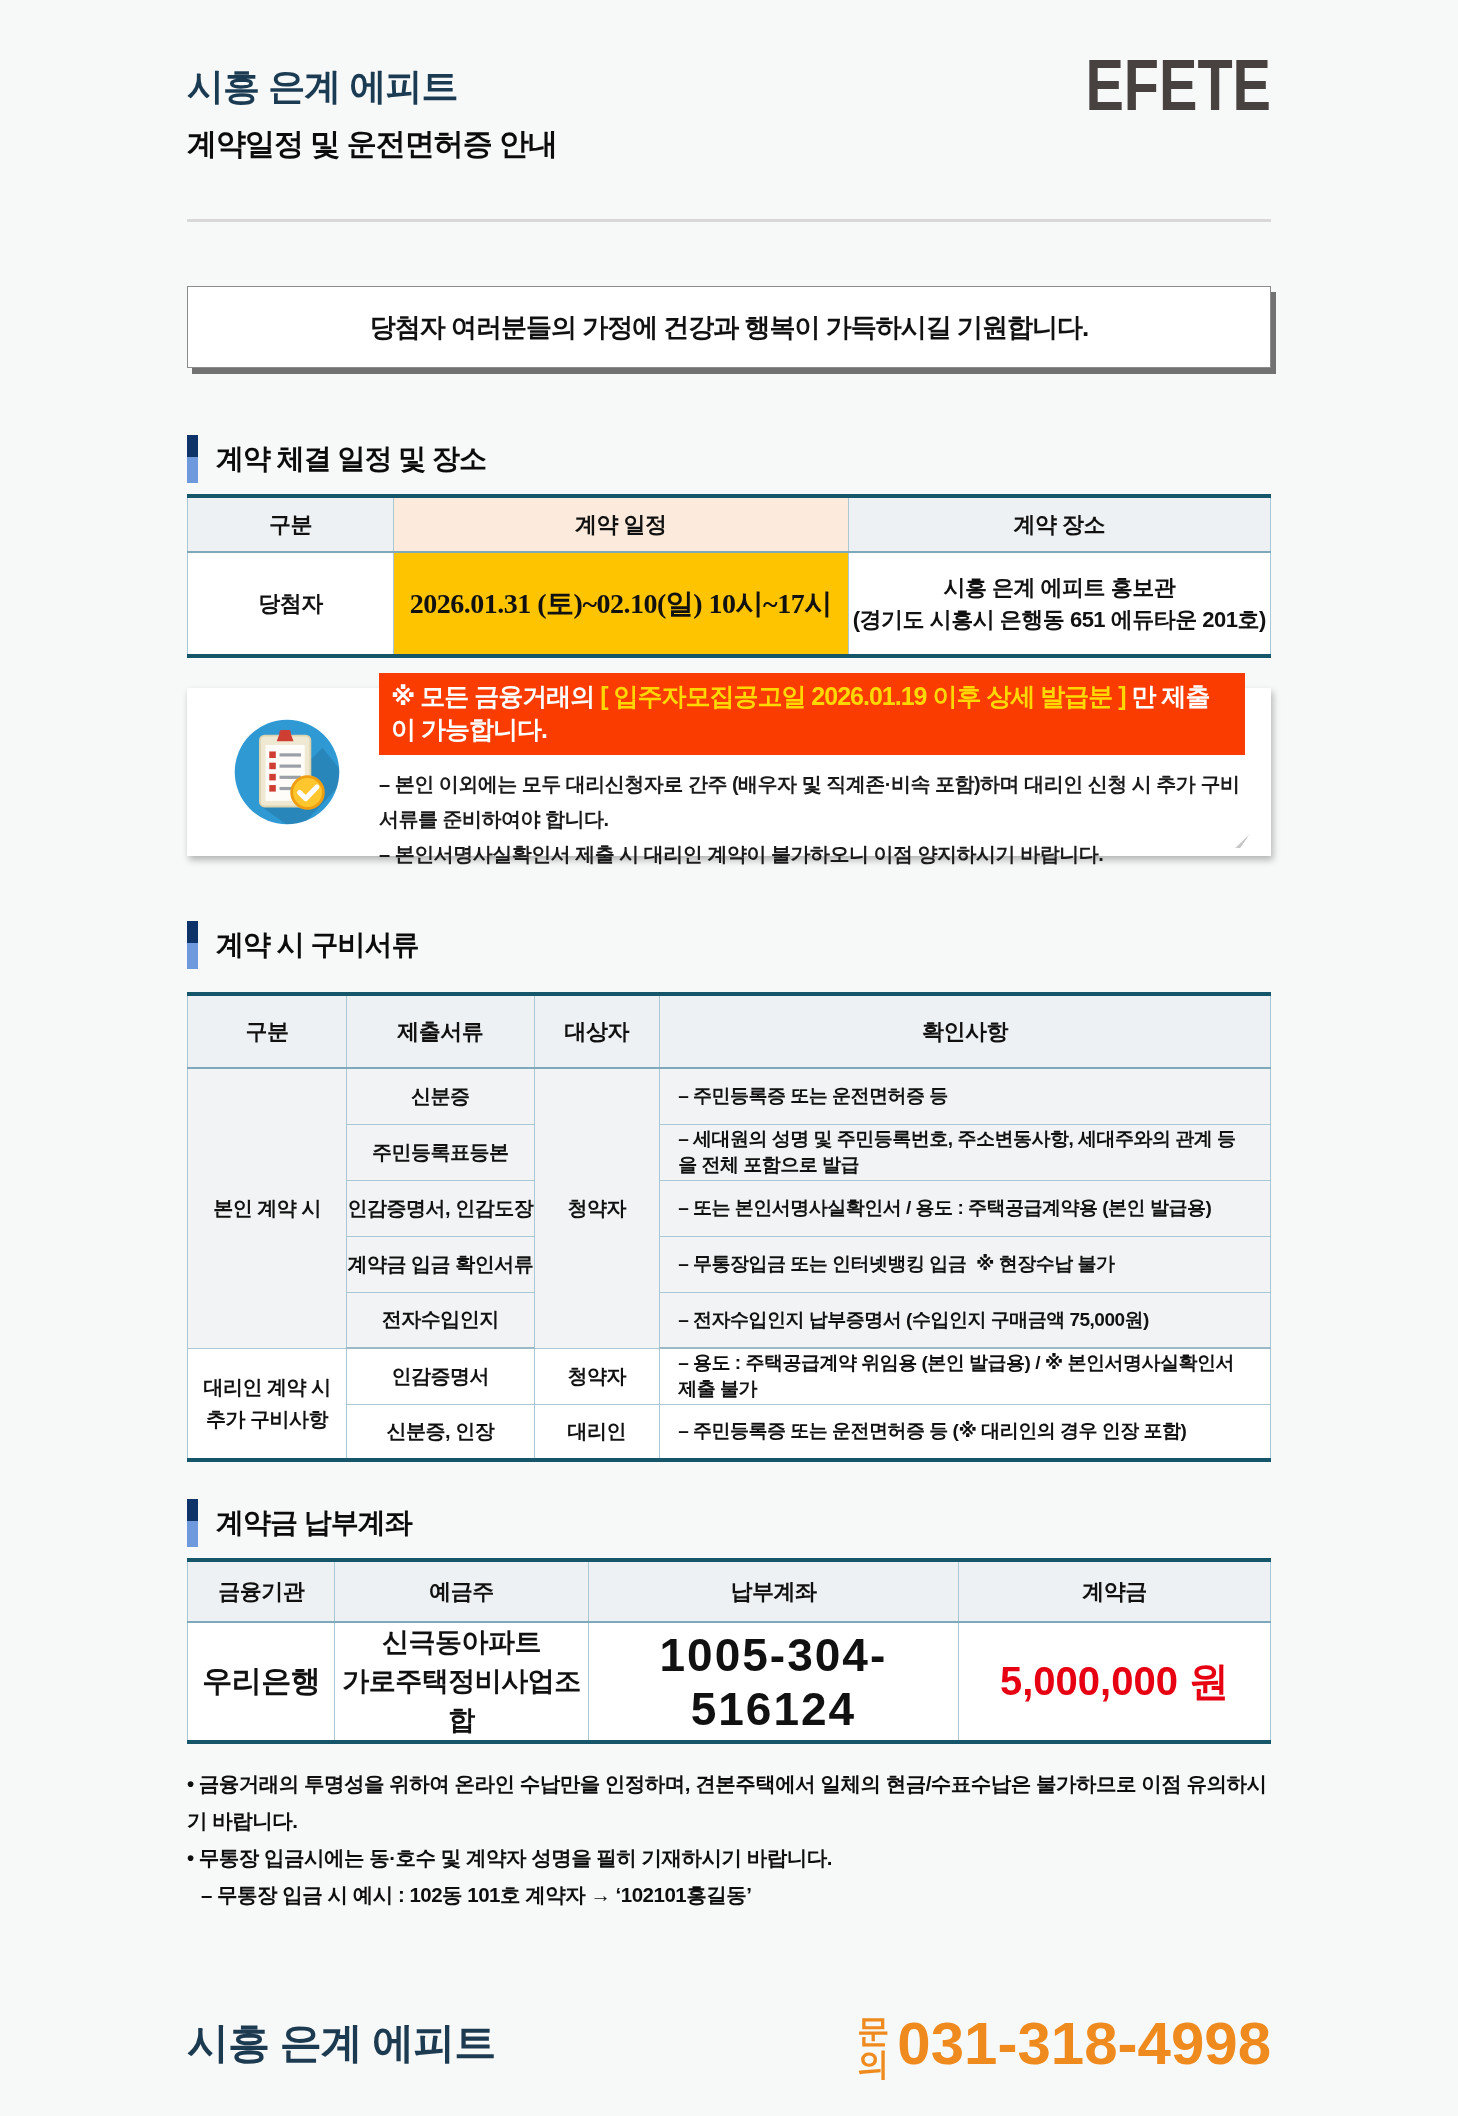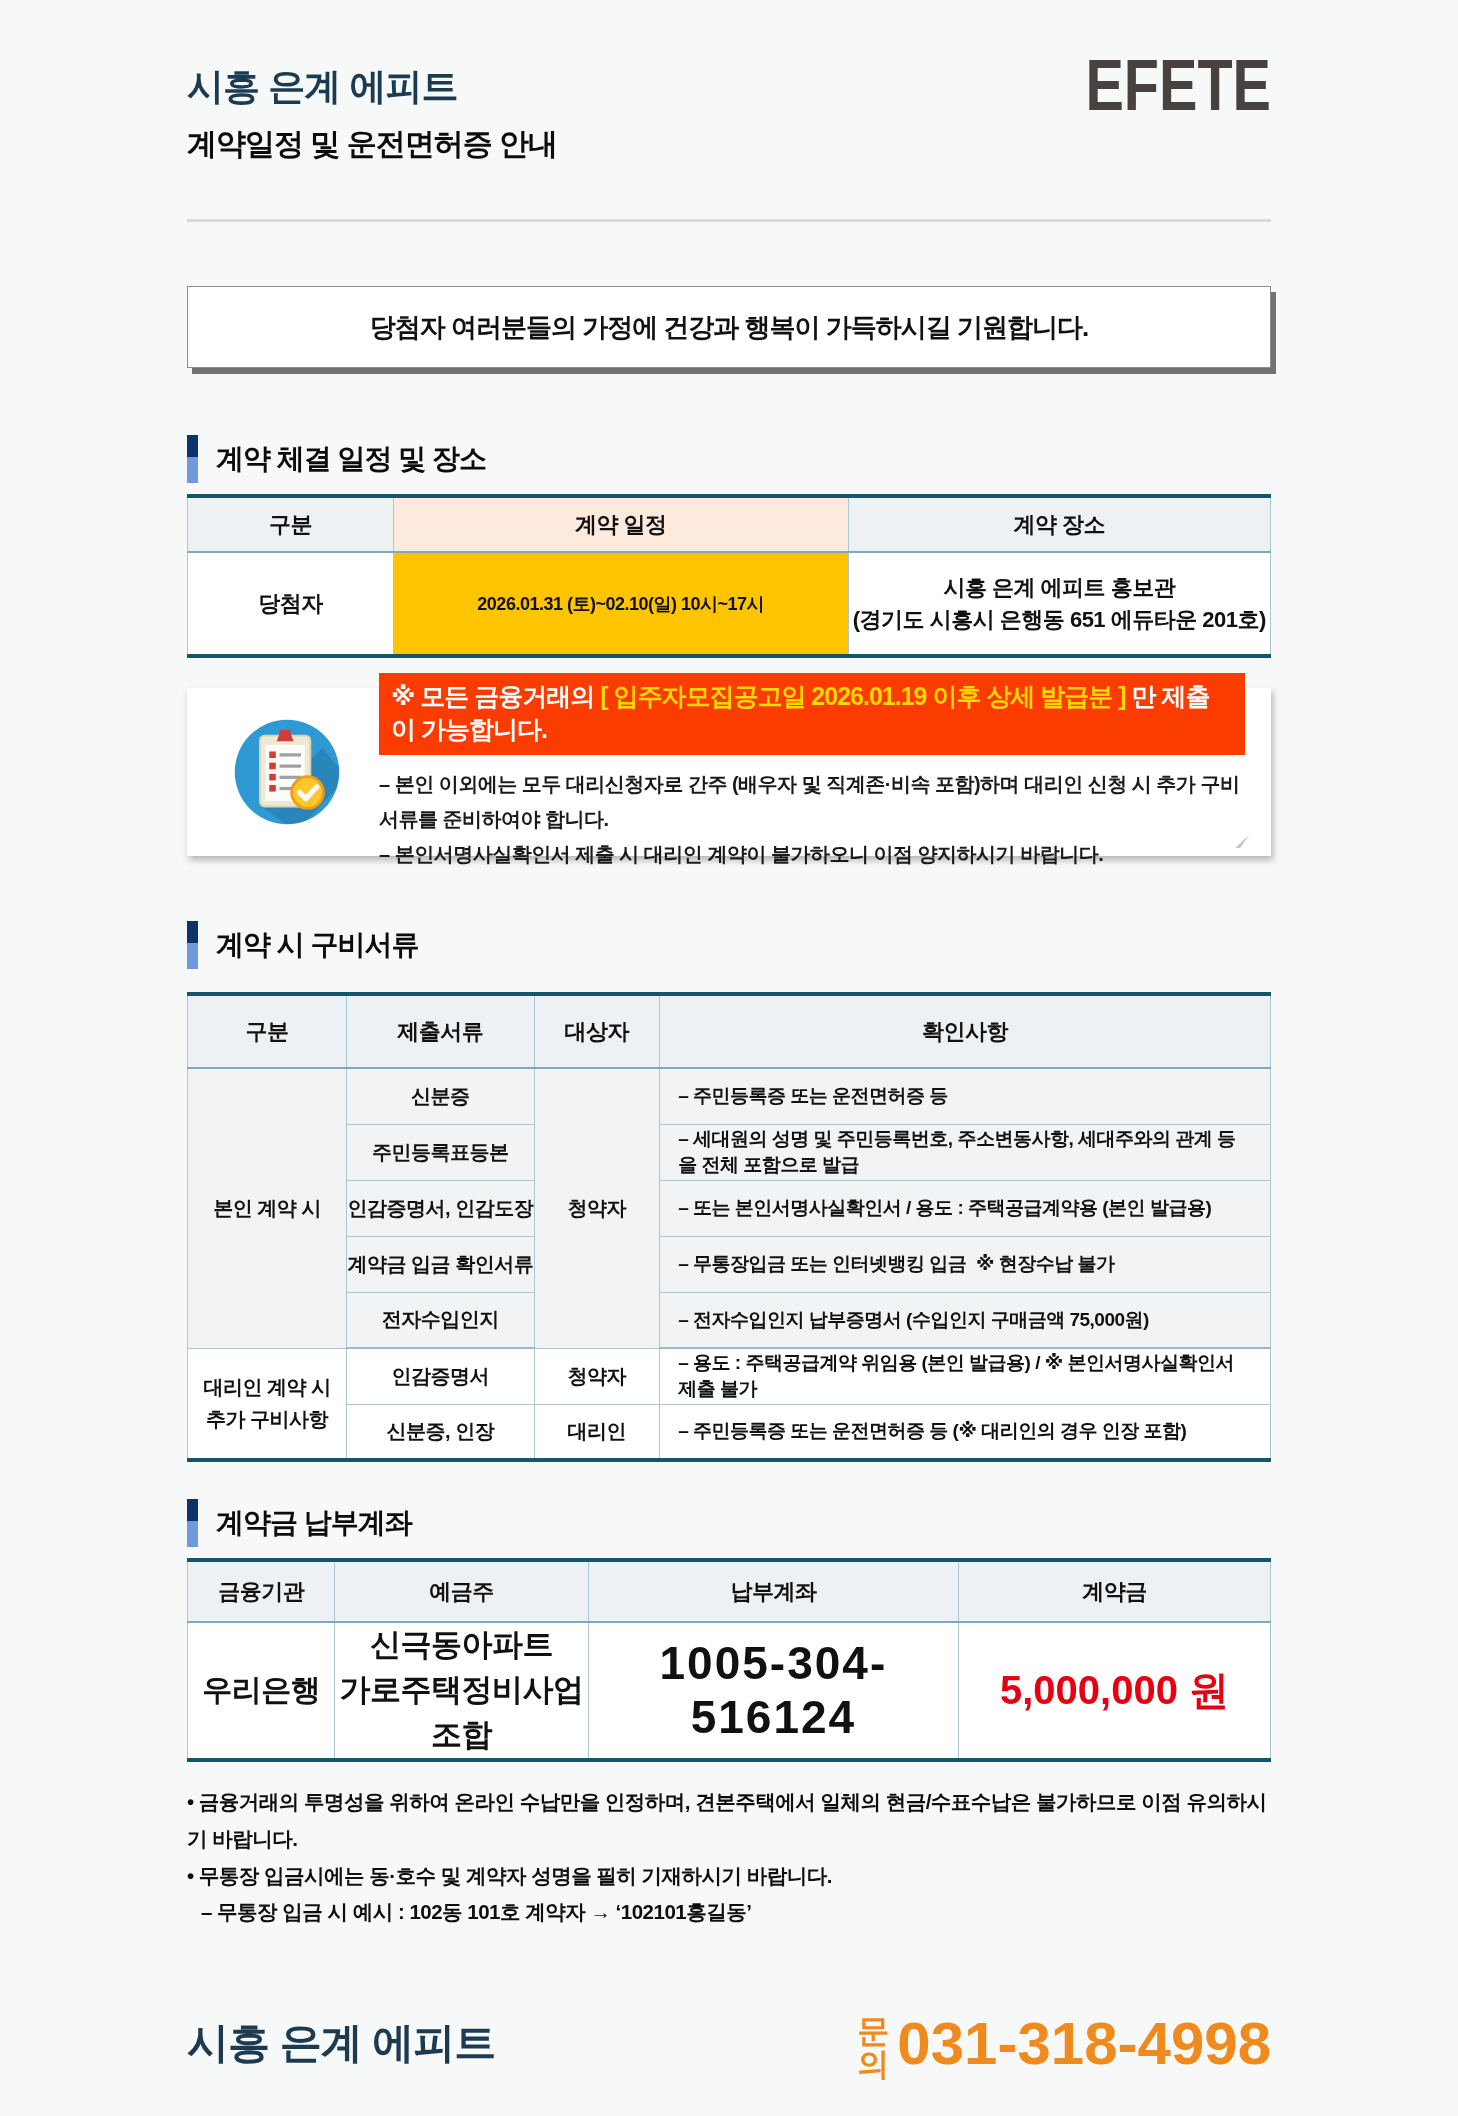--- a/index.html
+++ b/index.html
@@ -45,34 +45,34 @@
   .sec-head h2{font-size:28px;font-weight:700;letter-spacing:-1px;color:#0c0c0c;}
 
   
   table{width:100%;border-collapse:collapse;border-top:4px solid var(--thick);border-bottom:4px solid var(--thick);table-layout:fixed;}
   th,td{border:1px solid var(--thin);font-weight:700;text-align:center;vertical-align:middle;letter-spacing:-0.5px;}
   th{background:var(--hdr-bg);font-size:22px;border-bottom:2px solid var(--thin-dark);}
   .t1{margin-top:10px;}
   .t1 th{height:56px;}
   .t1 td{height:104px;font-size:22px;background:#fff;}
   .t1 th.peach{background:var(--peach);}
-  .t1 td.schedule{background:var(--yellow);font-size:18px;}
+  .t1 td.schedule{background:var(--yellow);font-size:28px;font-family:Liberation Serif, serif;}
   .t1 .place div{line-height:1.45;}
   .t2{margin-top:22px;}
   .t2 th{height:74px;}
   .t2 td{height:56px;font-size:20px;background:#fff;}
   .t2 tbody.group1 td{background:var(--group-bg);}
   .t2 tbody.group1 tr:last-child td{border-bottom:2px solid #9bb9c6;}
   .t2 td.check{text-align:left;padding:0 18px;font-size:19px;}
   .t2 td.cat{line-height:1.6;}
   .t3{margin-top:10px;}
   .t3 th{height:62px;}
   .t3 td{height:112px;background:#fff;}
   .t3 .bank{font-size:30px;}
-  .t3 .holder{font-size:31px;line-height:1.45;}
+  .t3 .holder{font-size:27px;line-height:1.45;}
   .t3 .account{font-size:46px;font-weight:600;letter-spacing:2px;font-family:"Liberation Sans","DejaVu Sans",sans-serif;}
   .t3 .amount{font-size:40px;color:var(--price-red);letter-spacing:0px;}
 
   
   .notice{position:relative;margin-top:30px;height:168px;background:#fff;
     box-shadow:2px 4px 7px rgba(0,0,0,0.28);display:flex;align-items:center;padding:0 26px 0 44px;}
   .notice-icon{flex:0 0 112px;height:112px;}
   .notice-body{flex:1;margin-left:36px;}
   .notice-bar{display:inline-block;background:var(--alert-red);color:#fff;font-size:25px;font-weight:700;
     padding:7px 16px 9px 12px;letter-spacing:-1px;}

